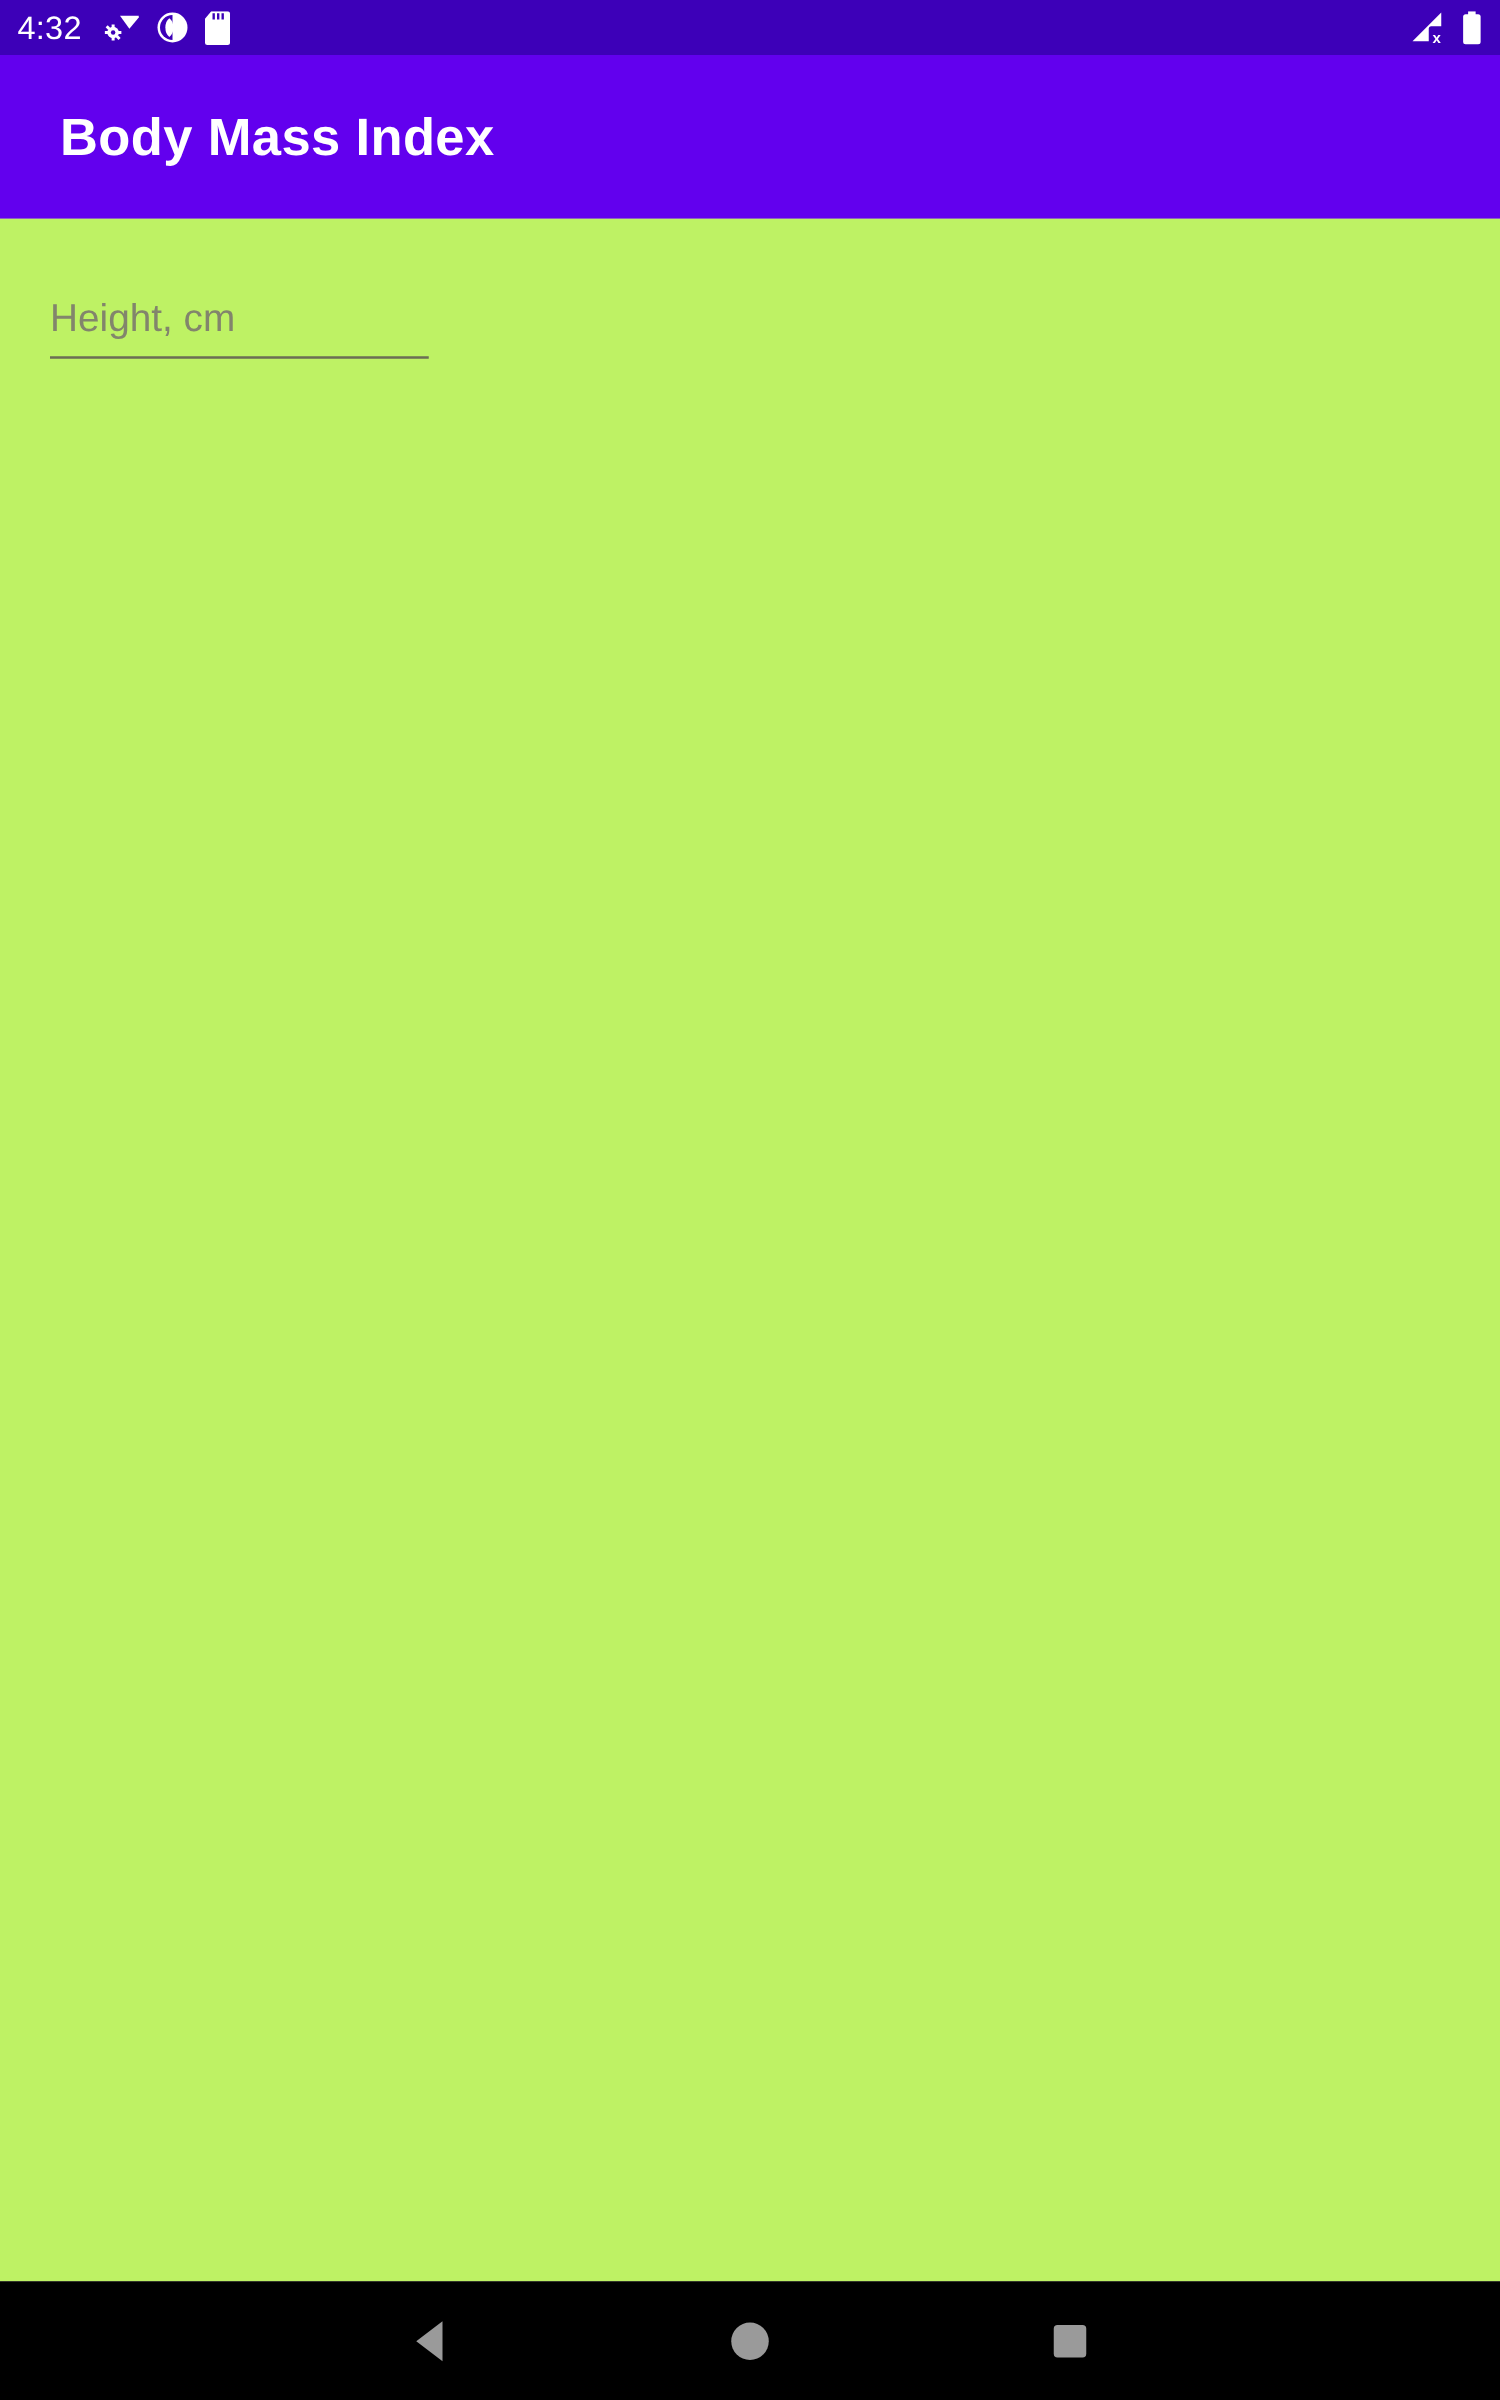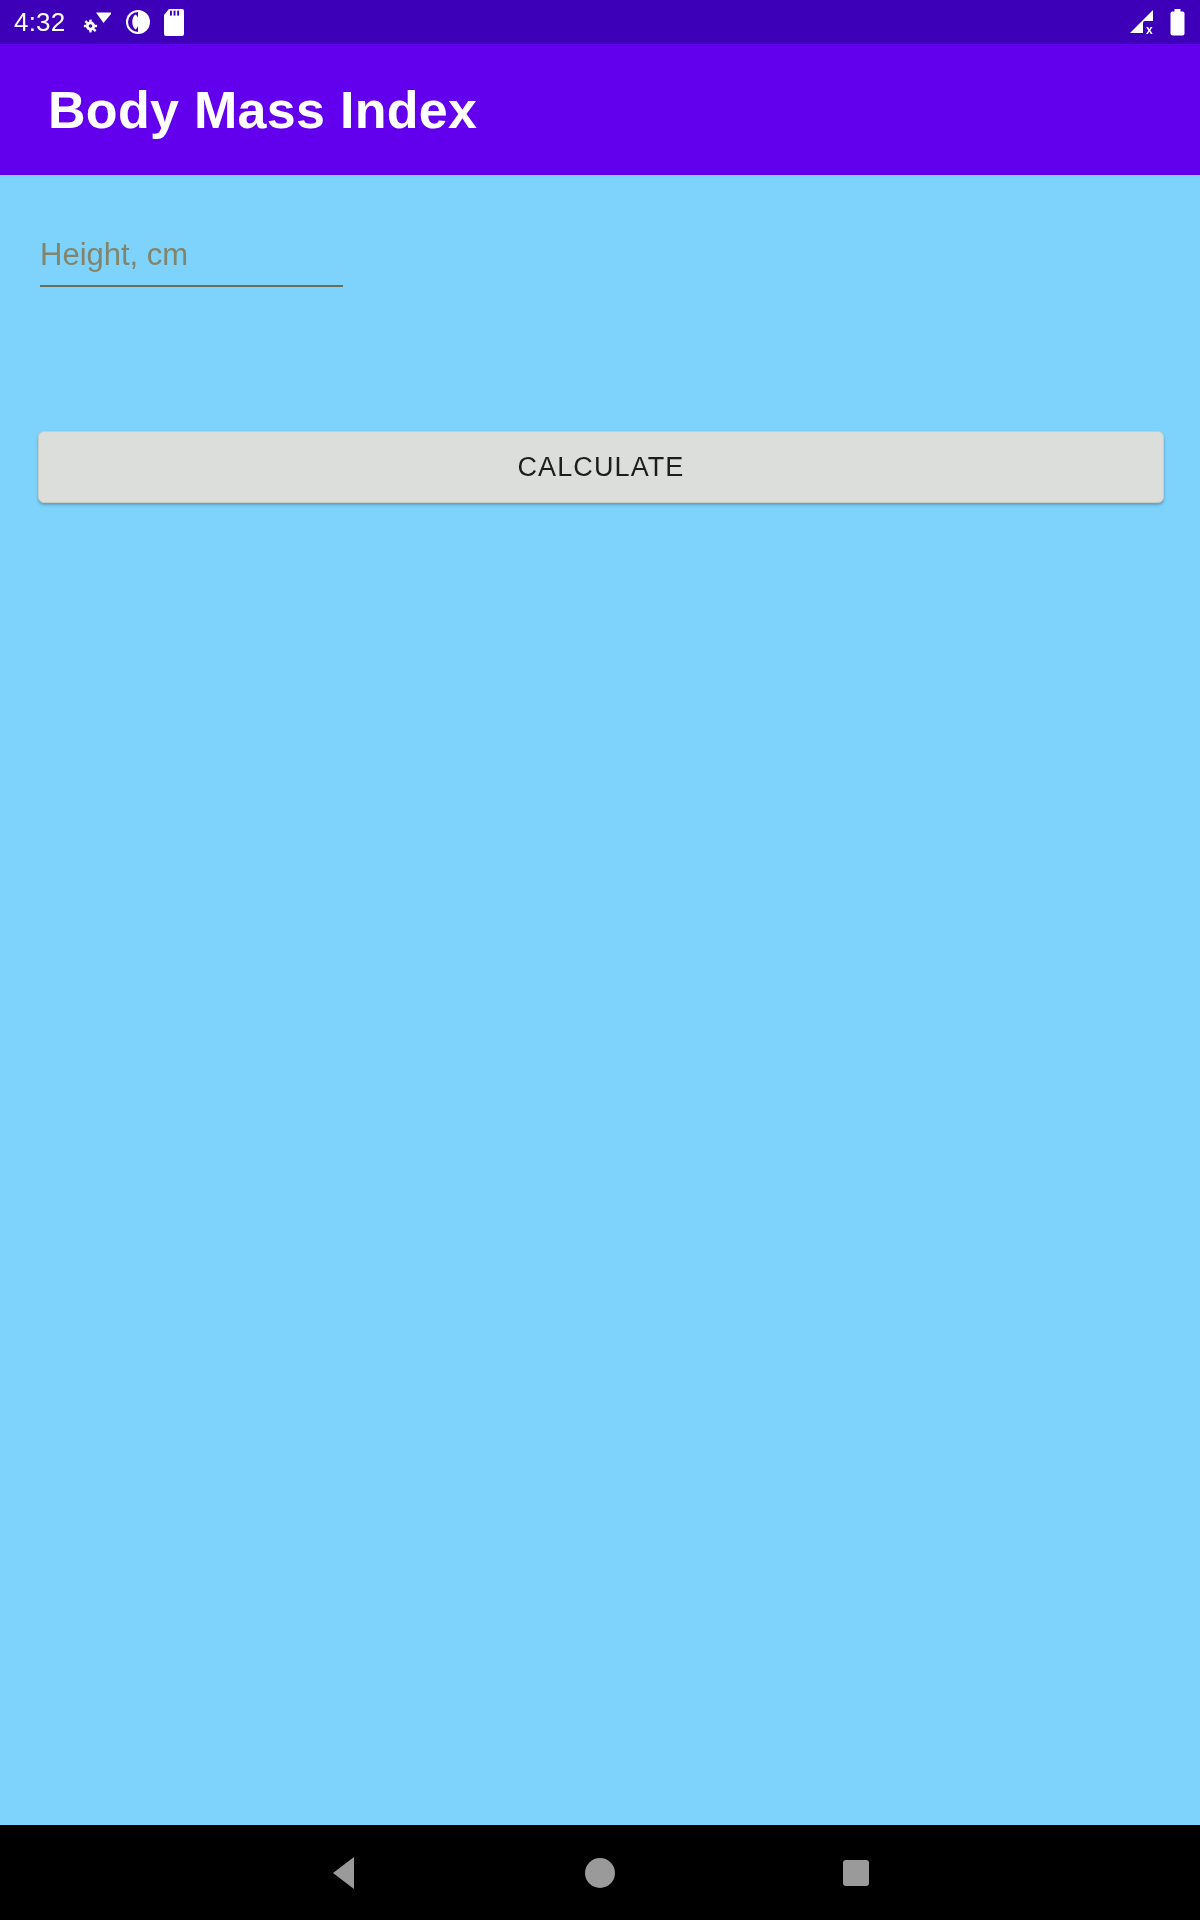--- a/index.html
+++ b/index.html
@@ -54,33 +54,33 @@
     position: absolute;
     top: 44px; left: 0;
     width: 1200px;
     height: 131px;
     background: #6200ee;
     display: flex;
     align-items: center;
   }
   #app-bar-title {
     color: #ffffff;
-    font-size: 52px;
+    font-size: 42px;
     font-weight: bold;
     letter-spacing: 0.3px;
     margin-left: 48px;
   }
 
   
   #content {
     position: absolute;
     top: 175px; left: 0;
     width: 1200px;
     height: 1650px;
-    background: #7dd3fc;
+    background: #bef264;
   }
 
   .text-field {
     position: absolute;
     left: 40px;
     width: 303px;
     height: 56px;
     border: none;
     outline: none;
     background: transparent;
@@ -220,21 +220,20 @@
 
   <div id="app-bar">
     <span id="app-bar-title">Body Mass Index</span>
   </div>
 
   <div id="content">
 
     <input id="height-field" class="text-field" type="text" placeholder="Height, cm" style="">
 
 
-    <button id="calculate-button">CALCULATE</button>
   </div>
 
   <div id="nav-bar">
     <div id="nav-back" class="nav-btn">
       <span class="tri-back"></span>
     </div>
     <div id="nav-home" class="nav-btn">
       <span class="circle-home"></span>
     </div>
     <div id="nav-recents" class="nav-btn">

